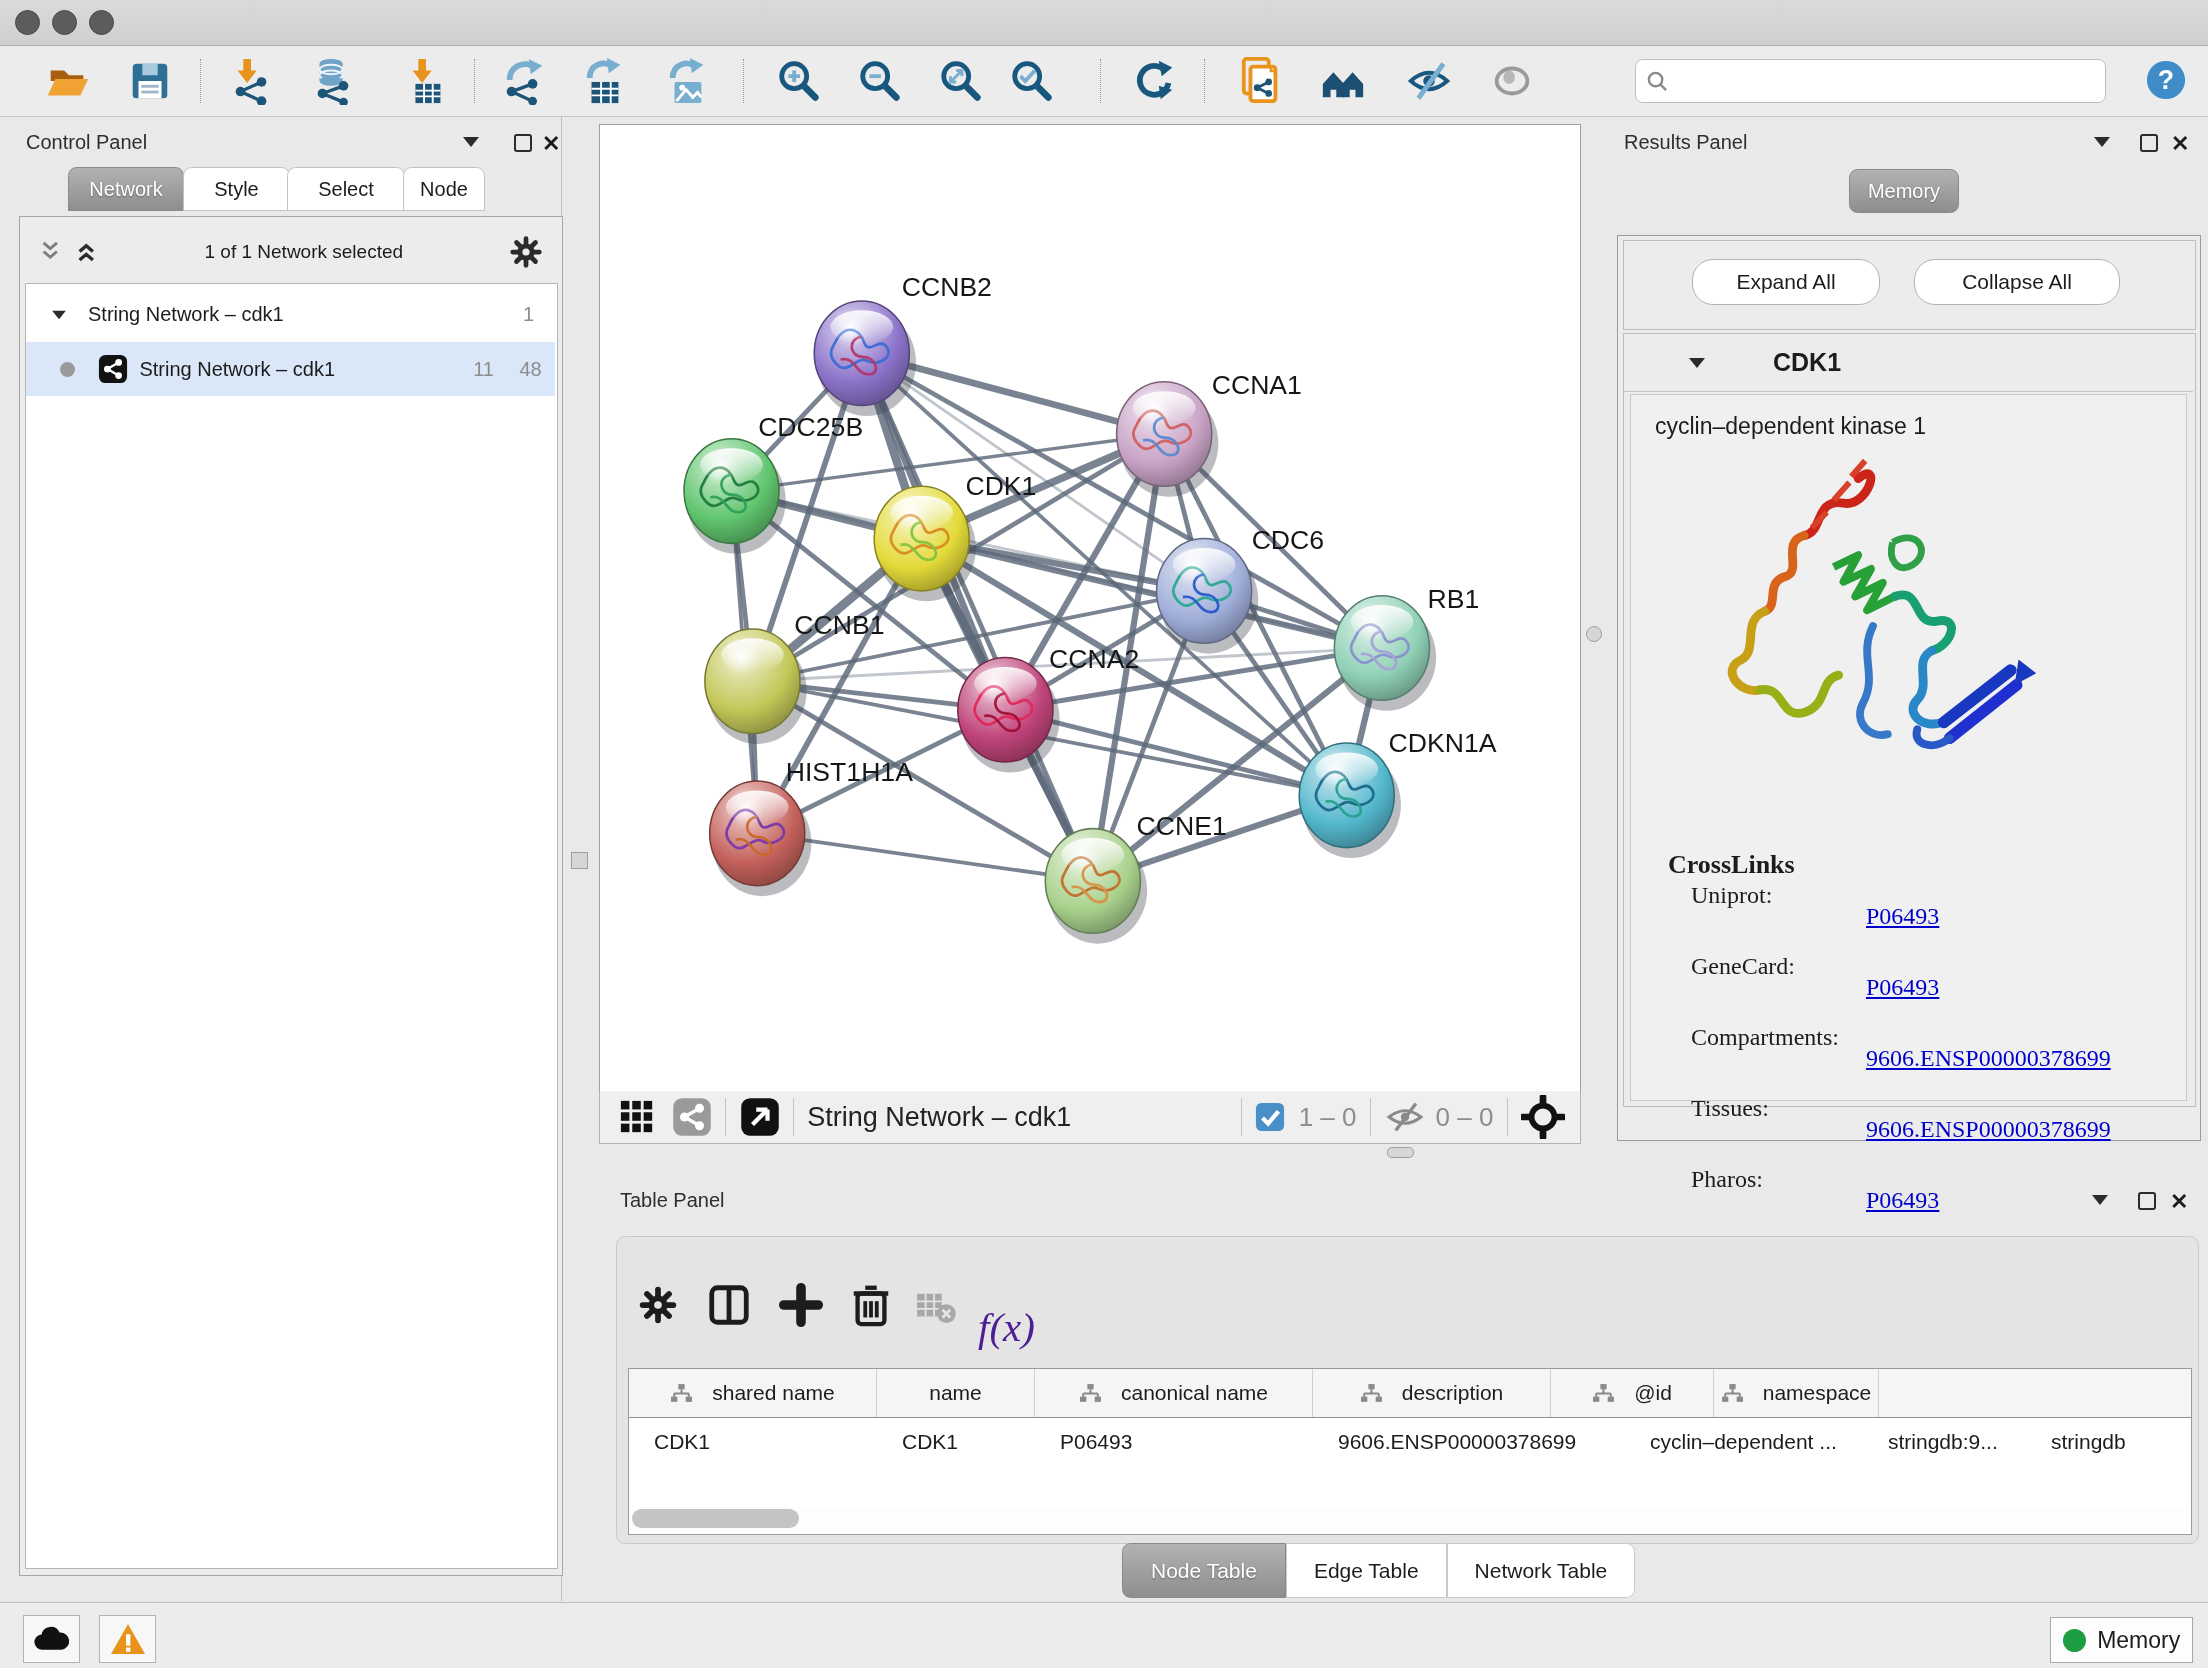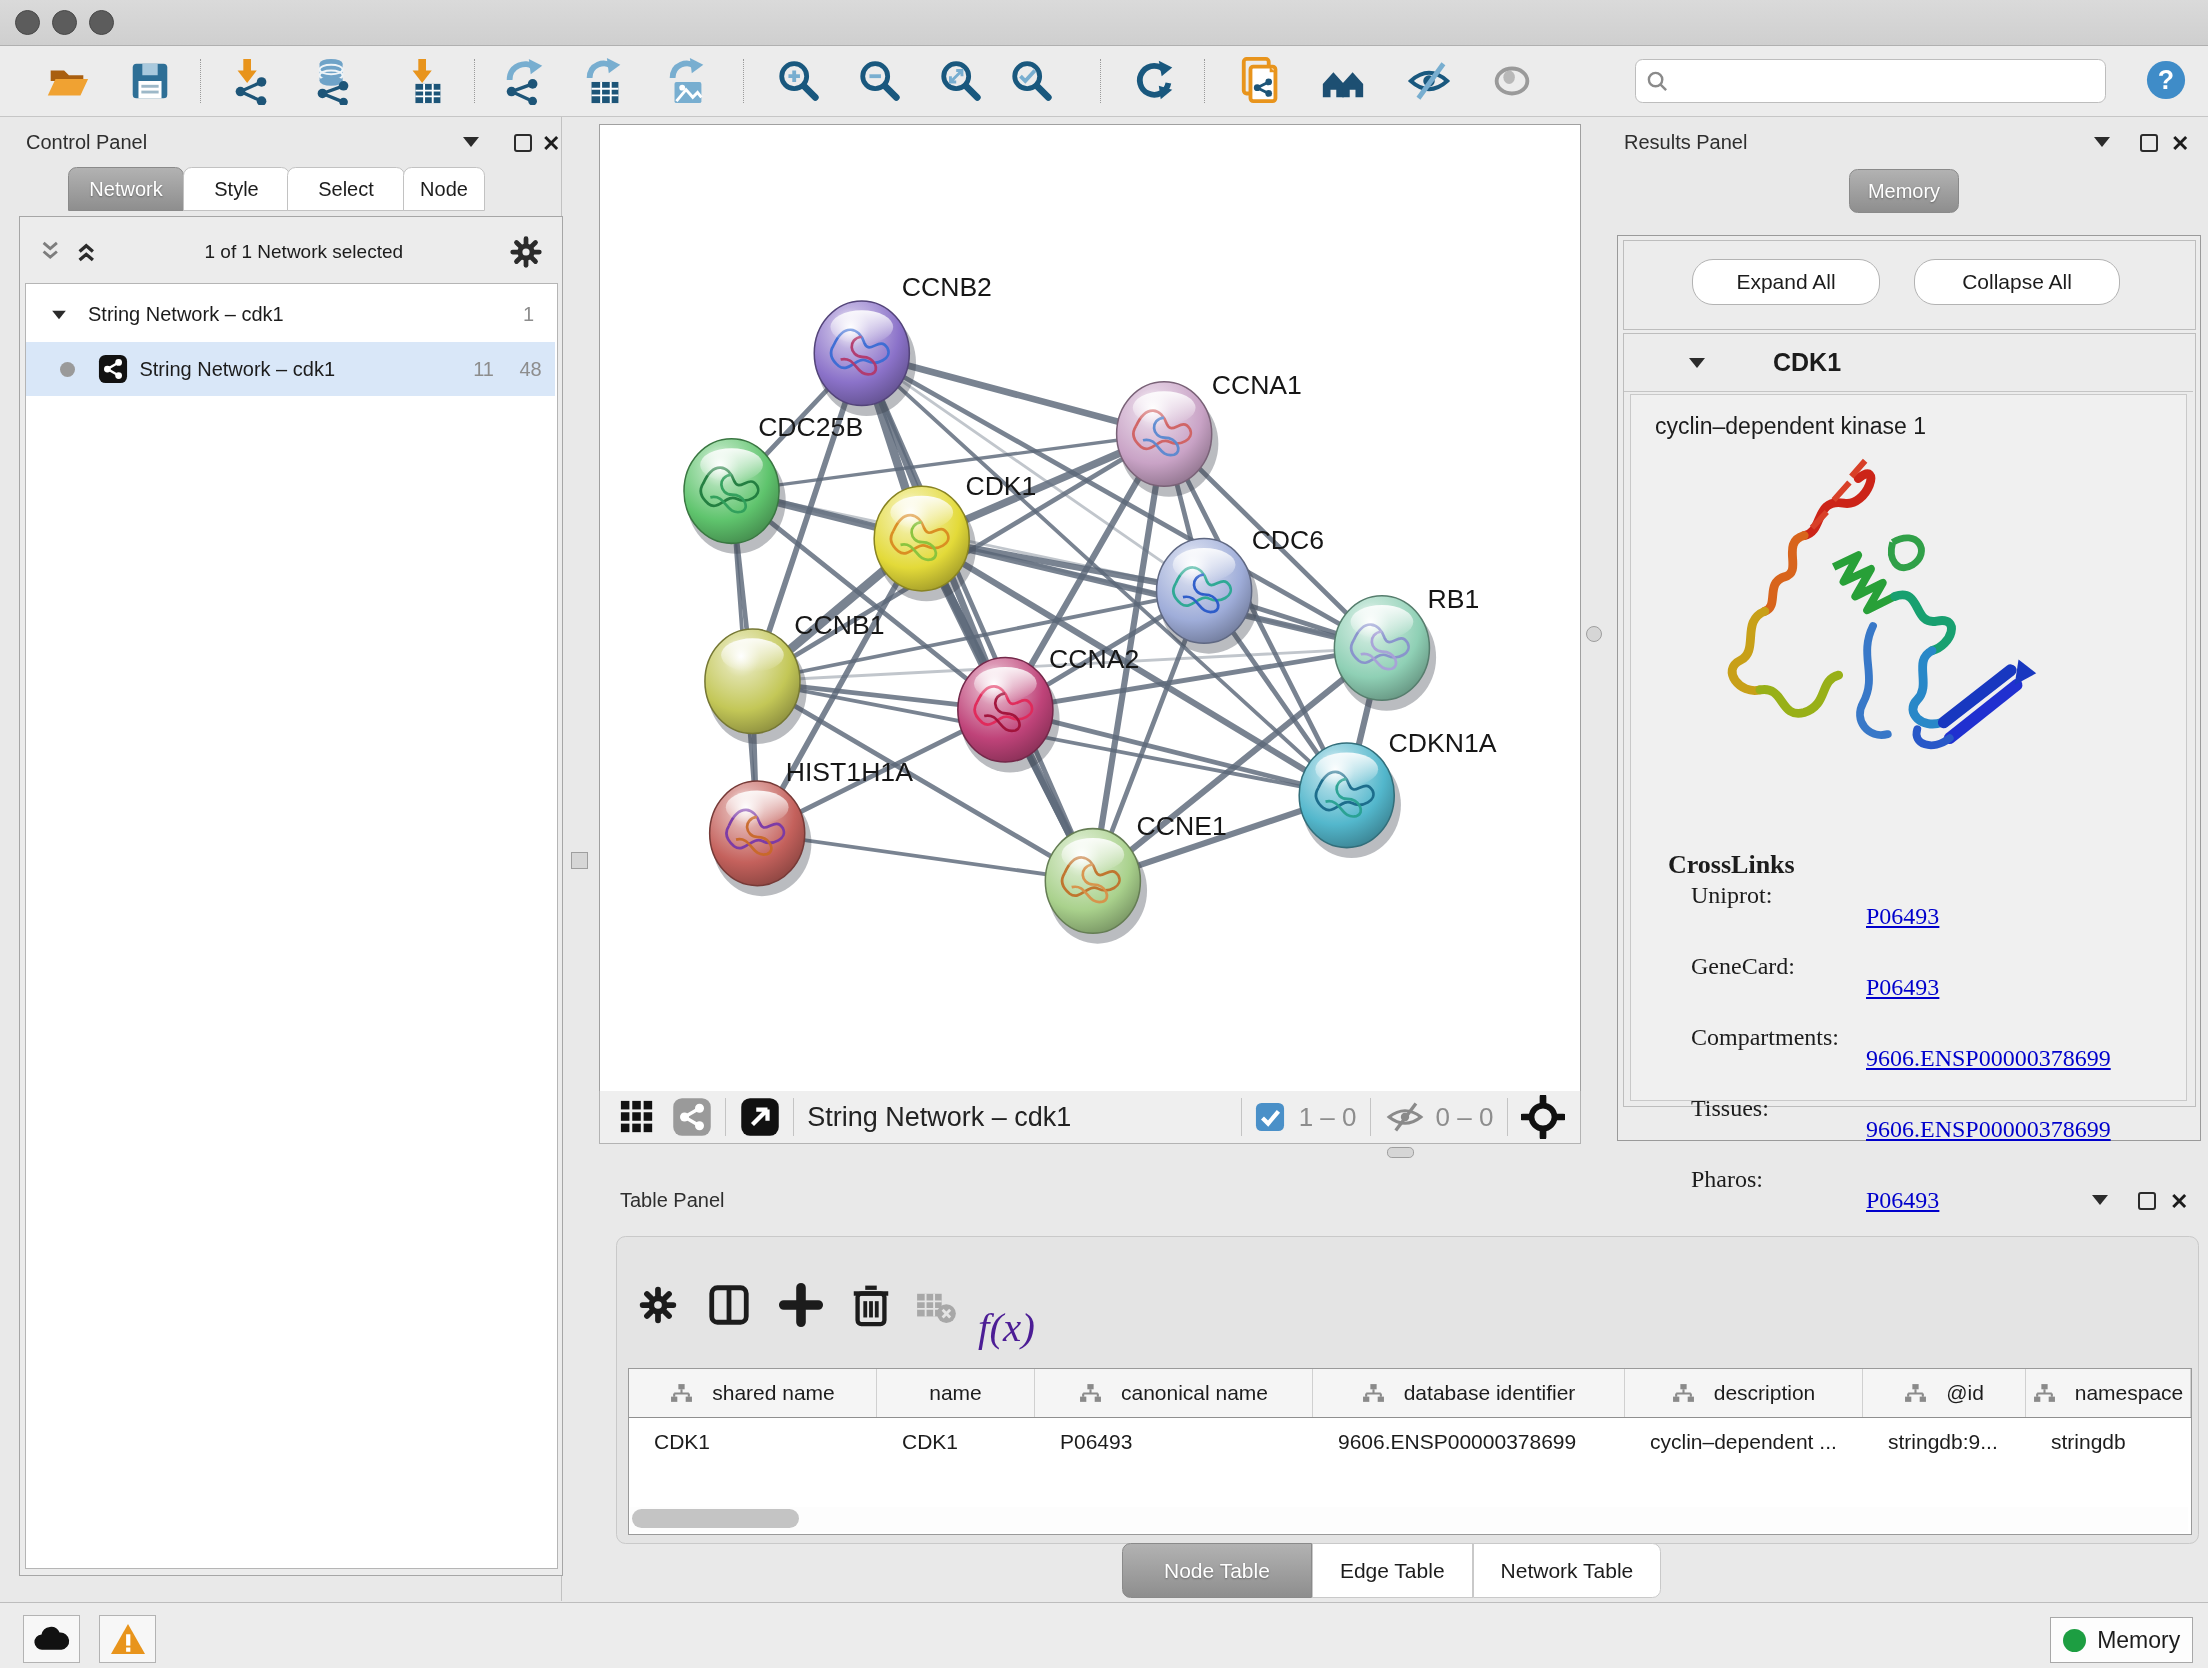--- a/index.html
+++ b/index.html
@@ -627,29 +627,20 @@
       </div>
       <div class="th" style="width: 278px;">
         <svg width="23" height="21" viewBox="0 0 22 20">
           <rect x="8" y="1" width="6" height="5" fill="#8a8a8a"></rect>
           <path d="M11 6 v4 M4 10 h14 M4 10 v3 M18 10 v3" stroke="#8a8a8a" stroke-width="2" fill="none"></path>
           <rect x="1" y="13" width="6" height="5" fill="#8a8a8a"></rect>
           <rect x="15" y="13" width="6" height="5" fill="#8a8a8a"></rect>
         </svg>
         <span>canonical name</span>
       </div>
-      <div class="th" style="width: 312px;">
-        <svg width="23" height="21" viewBox="0 0 22 20">
-          <rect x="8" y="1" width="6" height="5" fill="#8a8a8a"></rect>
-          <path d="M11 6 v4 M4 10 h14 M4 10 v3 M18 10 v3" stroke="#8a8a8a" stroke-width="2" fill="none"></path>
-          <rect x="1" y="13" width="6" height="5" fill="#8a8a8a"></rect>
-          <rect x="15" y="13" width="6" height="5" fill="#8a8a8a"></rect>
-        </svg>
-        <span>database identifier</span>
-      </div>
       <div class="th" style="width: 238px;">
         <svg width="23" height="21" viewBox="0 0 22 20">
           <rect x="8" y="1" width="6" height="5" fill="#8a8a8a"></rect>
           <path d="M11 6 v4 M4 10 h14 M4 10 v3 M18 10 v3" stroke="#8a8a8a" stroke-width="2" fill="none"></path>
           <rect x="1" y="13" width="6" height="5" fill="#8a8a8a"></rect>
           <rect x="15" y="13" width="6" height="5" fill="#8a8a8a"></rect>
         </svg>
         <span>description</span>
       </div>
       <div class="th" style="width: 163px;">
@@ -678,21 +669,21 @@
       <div class="td" style="width: 312px;">9606.ENSP00000378699</div>
       <div class="td" style="width: 238px;">cyclin–dependent ...</div>
       <div class="td" style="width: 163px;">stringdb:9...</div>
       <div class="td" style="width: 165px;">stringdb</div>
     </div>
 </div>
 <div id="hscroll" class="abs"></div>
 <div id="hthumb" class="abs"></div>
 
 <div id="bottom-tabs" class="abs" style="left:1122px;top:1543px;display:flex">
-    <div class="btab" style="padding: 0px 41px; border-radius: 8.6px 0px 0px 8.6px; background: linear-gradient(rgb(178, 178, 178), rgb(142, 142, 142)); color: rgb(255, 255, 255); text-shadow: rgba(0, 0, 0, 0.35) 0px 1px 1.9px; border-color: rgb(138, 138, 138);">Node Table</div>
+    <div class="btab" style="padding: 0px 28px; border-radius: 8.6px 0px 0px 8.6px; background: linear-gradient(rgb(178, 178, 178), rgb(142, 142, 142)); color: rgb(255, 255, 255); text-shadow: rgba(0, 0, 0, 0.35) 0px 1px 1.9px; border-color: rgb(138, 138, 138);">Node Table</div>
     <div class="btab" style="padding: 0px 27px;">Edge Table</div>
     <div class="btab" style="padding: 0px 27px; border-radius: 0px 8.6px 8.6px 0px;">Network Table</div>
   </div>
 
 <div id="statusbar" class="abs"></div>
 <div class="abs sbtn" style="left:23px">
   <svg width="38" height="28.5" viewBox="0 0 40 30">
     <path d="M10 26 a8 8 0 0 1 -1 -16 a10 10 0 0 1 19 -2 a7 7 0 0 1 2 18z" fill="#111"></path>
   </svg>
 </div>

